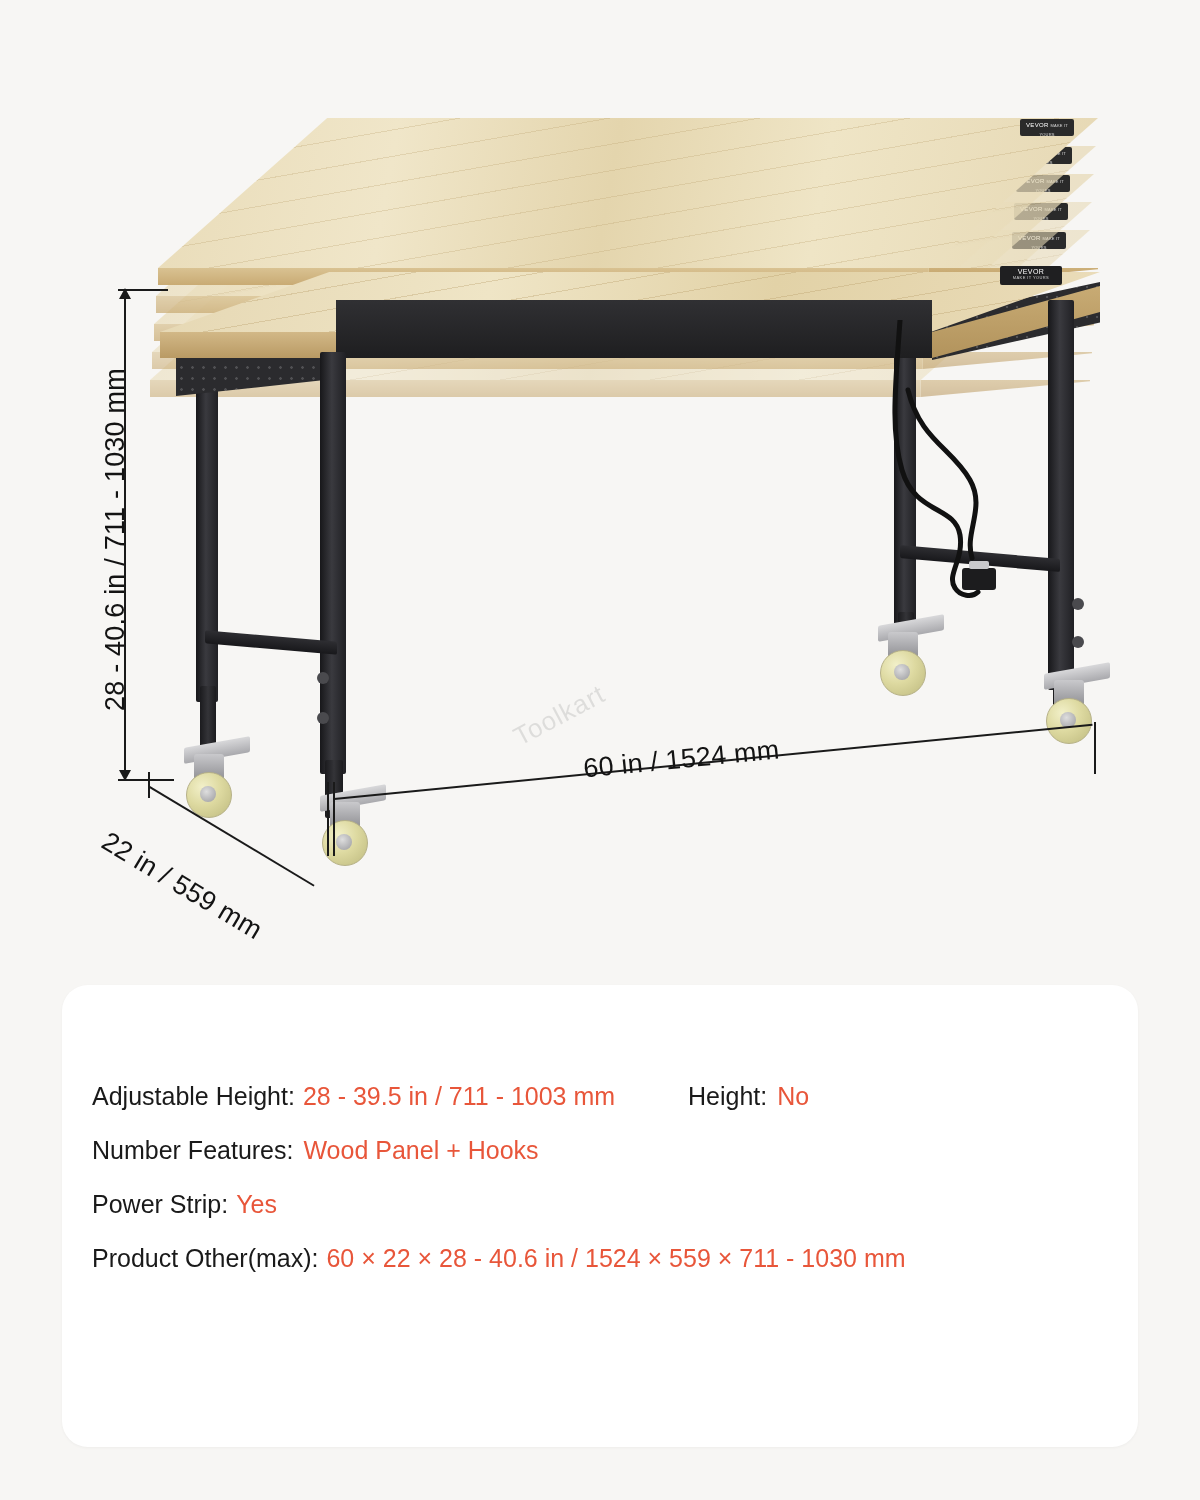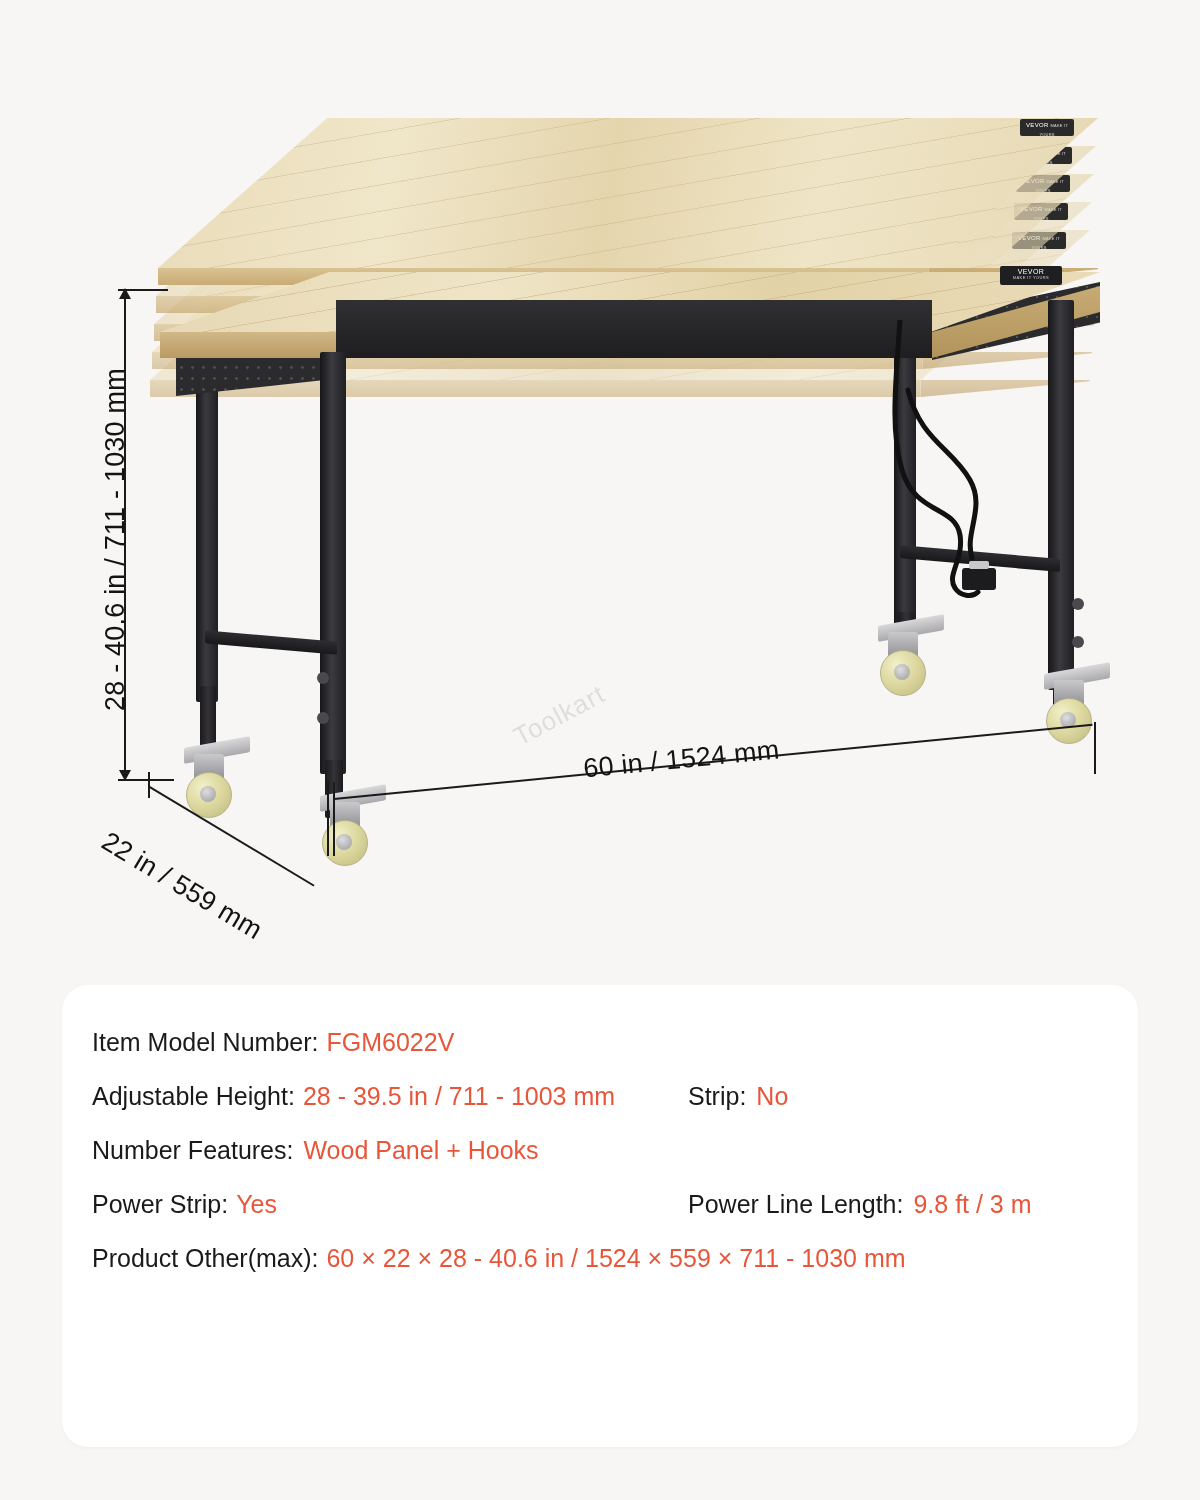--- a/index.html
+++ b/index.html
@@ -491,54 +491,46 @@
   <div class="dim-line" style="left:150px; top:786px; width:192px; height:2px; transform: rotate(31deg); transform-origin: 0 0;"></div>
   <div class="tick" style="left:148px; top:772px; width:2px; height:26px;"></div>
   <div class="tick" style="left:327px; top:782px; width:2px; height:74px;"></div>
   <div class="dim-label" style="left:112px; top:826px; transform: rotate(31deg); transform-origin: 0 0;">22 in / 559 mm</div>
 </div>
 
 <div class="spec-card">
   <div class="spec-grid">
 
     <div class="spec-row">
-      <div class="spec-col left">
-        <span class="spec-label">Item Model Number:</span>
-        <span class="spec-value">FGM6022V</span>
-      </div>
     </div>
 
     <div class="spec-row">
       <div class="spec-col left">
         <span class="spec-label">Adjustable Height:</span>
         <span class="spec-value">28 - 39.5 in / 711 - 1003 mm</span>
       </div>
       <div class="spec-col right">
-        <span class="spec-label">Strip:</span>
+        <span class="spec-label">Height:</span>
         <span class="spec-value">No</span>
       </div>
     </div>
 
 
     <div class="spec-row">
       <div class="spec-col right">
         <span class="spec-label">Number Features:</span>
         <span class="spec-value">Wood Panel + Hooks</span>
       </div>
     </div>
 
     <div class="spec-row">
       <div class="spec-col left">
         <span class="spec-label">Power Strip:</span>
         <span class="spec-value">Yes</span>
       </div>
-      <div class="spec-col right">
-        <span class="spec-label">Power Line Length:</span>
-        <span class="spec-value">9.8 ft / 3 m</span>
-      </div>
     </div>
 
 
     <div class="spec-row">
       <div class="spec-col full">
         <span class="spec-label">Product Other(max):</span>
         <span class="spec-value">60 × 22 × 28 - 40.6 in / 1524 × 559 × 711 - 1030 mm</span>
       </div>
     </div>
 

